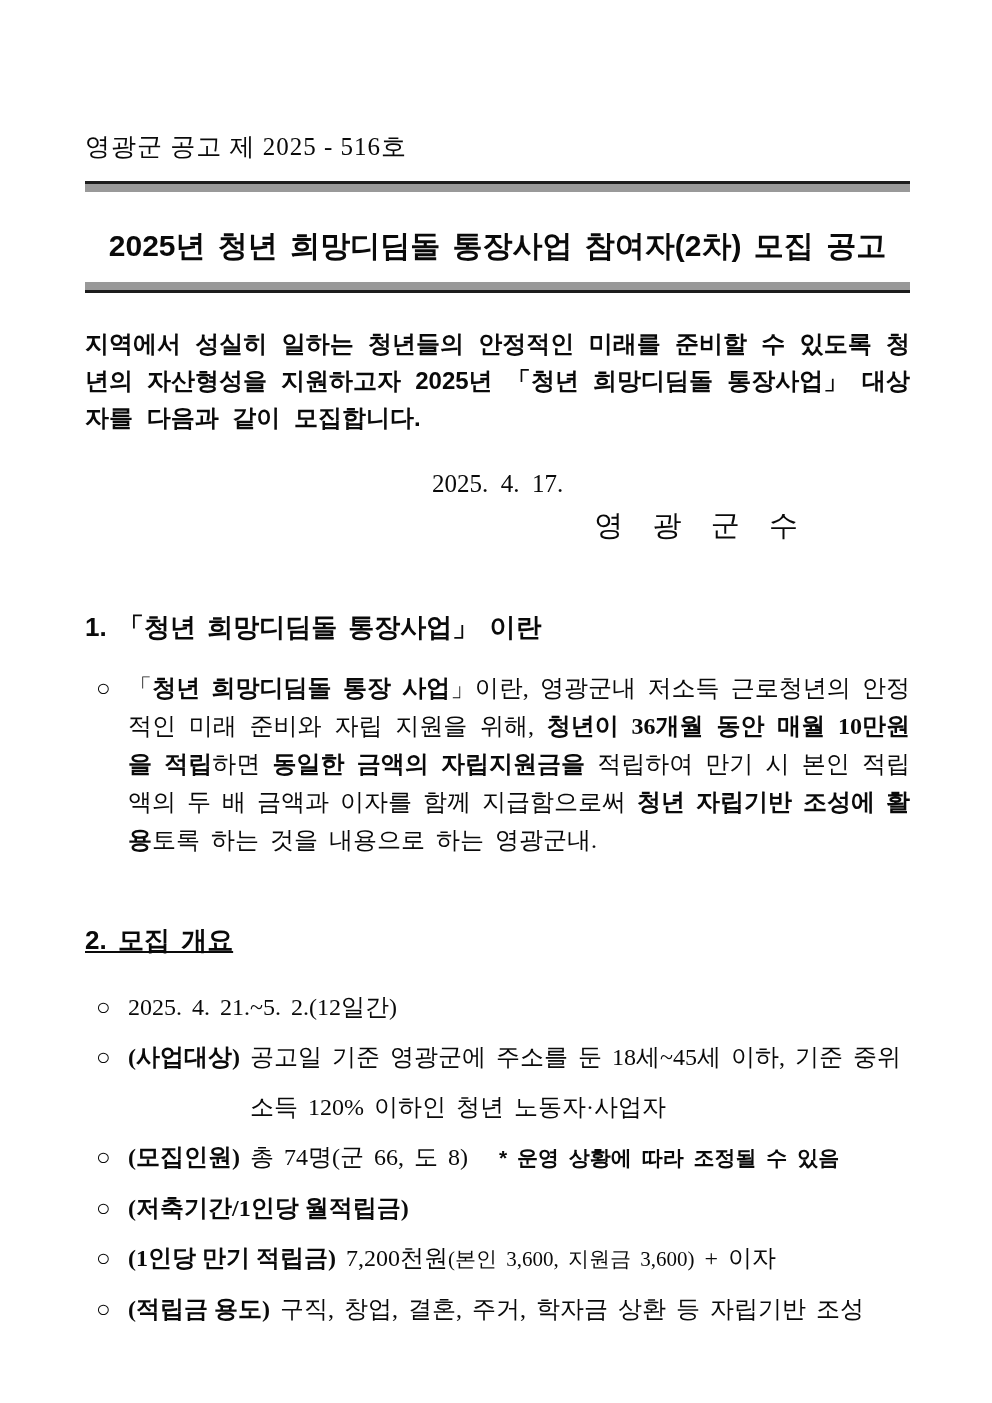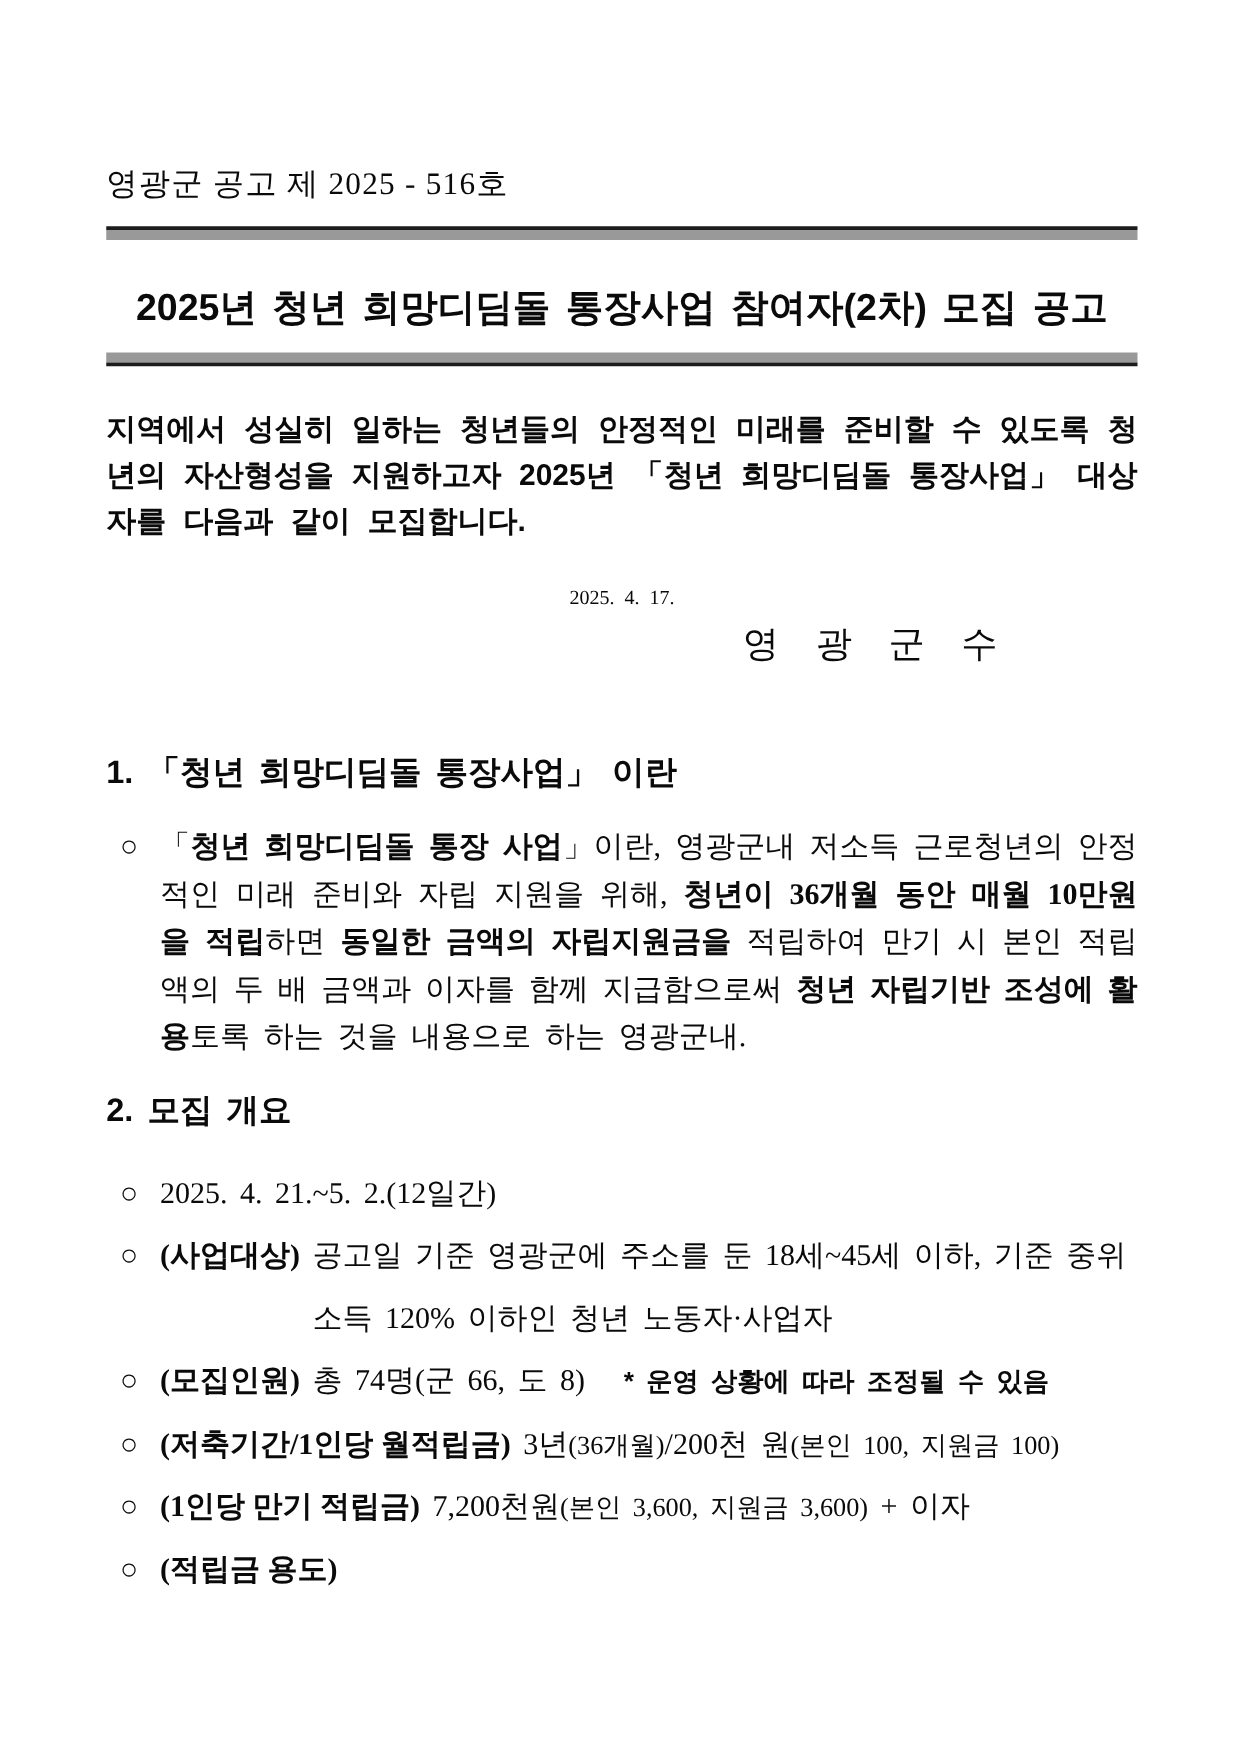--- a/index.html
+++ b/index.html
@@ -48,41 +48,41 @@
     font-size: 24px;
     line-height: 37px;
     text-align: justify;
     word-spacing: 7px;
   }
 
   .date-line {
     margin-top: 34px;
     text-align: center;
     font-family: "Liberation Serif", "DejaVu Serif", serif;
-    font-size: 16px;
+    font-size: 25px;
     white-space: pre;
   }
   .signer-line {
     margin-top: 8px;
     text-align: right;
     padding-right: 112px;
     font-family: "Liberation Serif", "DejaVu Serif", serif;
     font-size: 29px;
     word-spacing: 22px;
     white-space: pre;
   }
 
   .section-heading {
     font-family: "Liberation Sans", "DejaVu Sans", sans-serif;
     font-weight: bold;
     font-size: 26px;
     word-spacing: 4px;
   }
   .s1-heading { margin-top: 64px; }
-  .s2-heading { margin-top: 22px; }
+  .s2-heading { margin-top: 64px; text-decoration: underline; }
 
   .bullet-para {
     margin-top: 24px;
     display: flex;
     align-items: flex-start;
     font-family: "Liberation Serif", "DejaVu Serif", serif;
     font-size: 24px;
     line-height: 38px;
   }
   .bullet-marker {
@@ -169,29 +169,29 @@
 
     <div class="s2-item">
       <span class="bullet-marker">○</span>
       <span class="s2-label">(모집인원)</span>
       <span class="s2-text"><span>총 74명(군 66, 도 8)</span><span class="s2-note">* 운영 상황에 따라 조정될 수 있음</span></span>
     </div>
 
     <div class="s2-item">
       <span class="bullet-marker">○</span>
       <span class="s2-label">(저축기간/1인당 월적립금)</span>
-      <span class="s2-text"><span>3년</span><span class="small-paren">(36개월)</span><span>/200천 원</span><span class="small-paren">(본인 100, 지원금 100)</span></span>
     </div>
 
     <div class="s2-item">
       <span class="bullet-marker">○</span>
       <span class="s2-label">(1인당 만기 적립금)</span>
       <span class="s2-text"><span>7,200천원</span><span class="small-paren">(본인 3,600, 지원금 3,600)</span><span> + 이자</span></span>
     </div>
 
     <div class="s2-item">
       <span class="bullet-marker">○</span>
       <span class="s2-label">(적립금 용도)</span>
+      <span class="s2-text">구직, 창업, 결혼, 주거, 학자금 상환 등 자립기반 조성</span>
     </div>
 
   </div>
 
 </div>
 
 </body></html>

